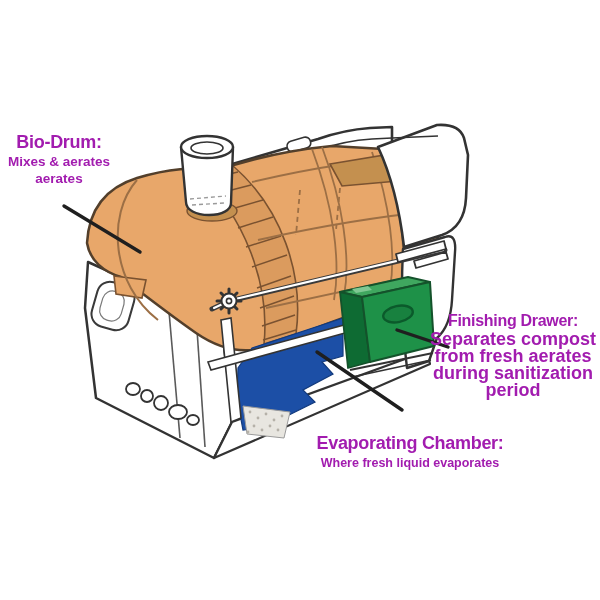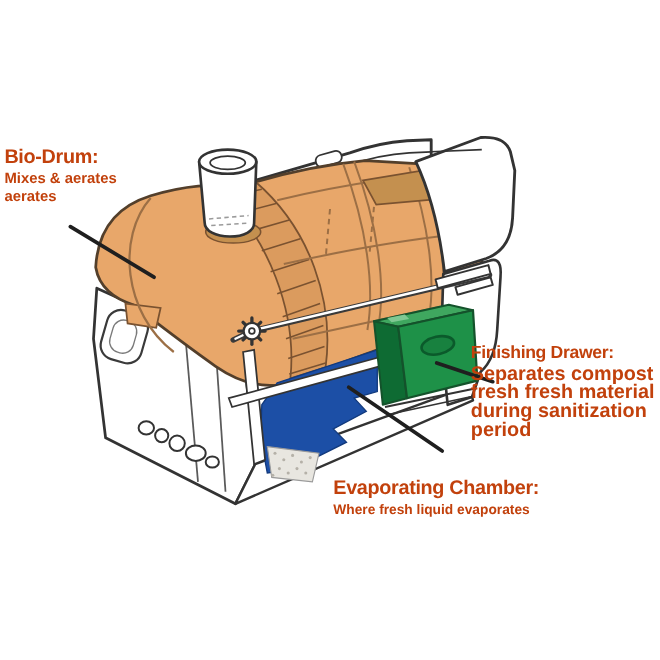--- a/index.html
+++ b/index.html
@@ -1,21 +1,21 @@
 <!DOCTYPE html>
 <html><head>
 <meta charset="utf-8">
 <style>
   html,body{margin:0;padding:0;background:#ffffff;}
   .canvas{
     position:relative;width:600px;height:600px;background:#ffffff;overflow:hidden;
     font-family:"Liberation Sans", sans-serif;color:#1b1b1b;
   }
   .canvas svg{position:absolute;left:0;top:0;}
-  .diagram-label{position:absolute;color:#c2410c;}
+  .diagram-label{position:absolute;text-align:center;color:#a21caf;}
   .lbl-title{font-weight:700;letter-spacing:-0.3px;}
   .lbl-line{font-weight:700;}
   .lbl-bio{left:4px;top:131px;width:110px;}
   .lbl-bio .lbl-title{font-size:18px;line-height:22px;}
   .lbl-bio .lbl-line{font-size:13.5px;line-height:17px;}
   .lbl-finish{left:428px;top:291px;width:170px;margin-top:20px;}
   .lbl-finish .lbl-title{font-size:16px;line-height:20px;}
   .lbl-finish .lbl-line{font-size:18px;line-height:17px;}
   .lbl-evap{left:303px;top:412px;width:214px;margin-top:20px;}
   .lbl-evap .lbl-title{font-size:18px;line-height:23px;}
@@ -167,21 +167,21 @@
 
   <div class="diagram-label lbl-bio">
     <div class="lbl-title">Bio-Drum:</div>
     <div class="lbl-line">Mixes &amp; aerates</div>
     <div class="lbl-line">aerates</div>
   </div>
 
   <div class="diagram-label lbl-finish">
     <div class="lbl-title">Finishing Drawer:</div>
     <div class="lbl-line">Separates compost</div>
-    <div class="lbl-line">fresh fresh material</div>
+    <div class="lbl-line">from fresh aerates</div>
     <div class="lbl-line">during sanitization period</div>
   </div>
 
   <div class="diagram-label lbl-evap">
     <div class="lbl-title">Evaporating Chamber:</div>
     <div class="lbl-line">Where fresh liquid evaporates</div>
   </div>
 
 </div>
 

